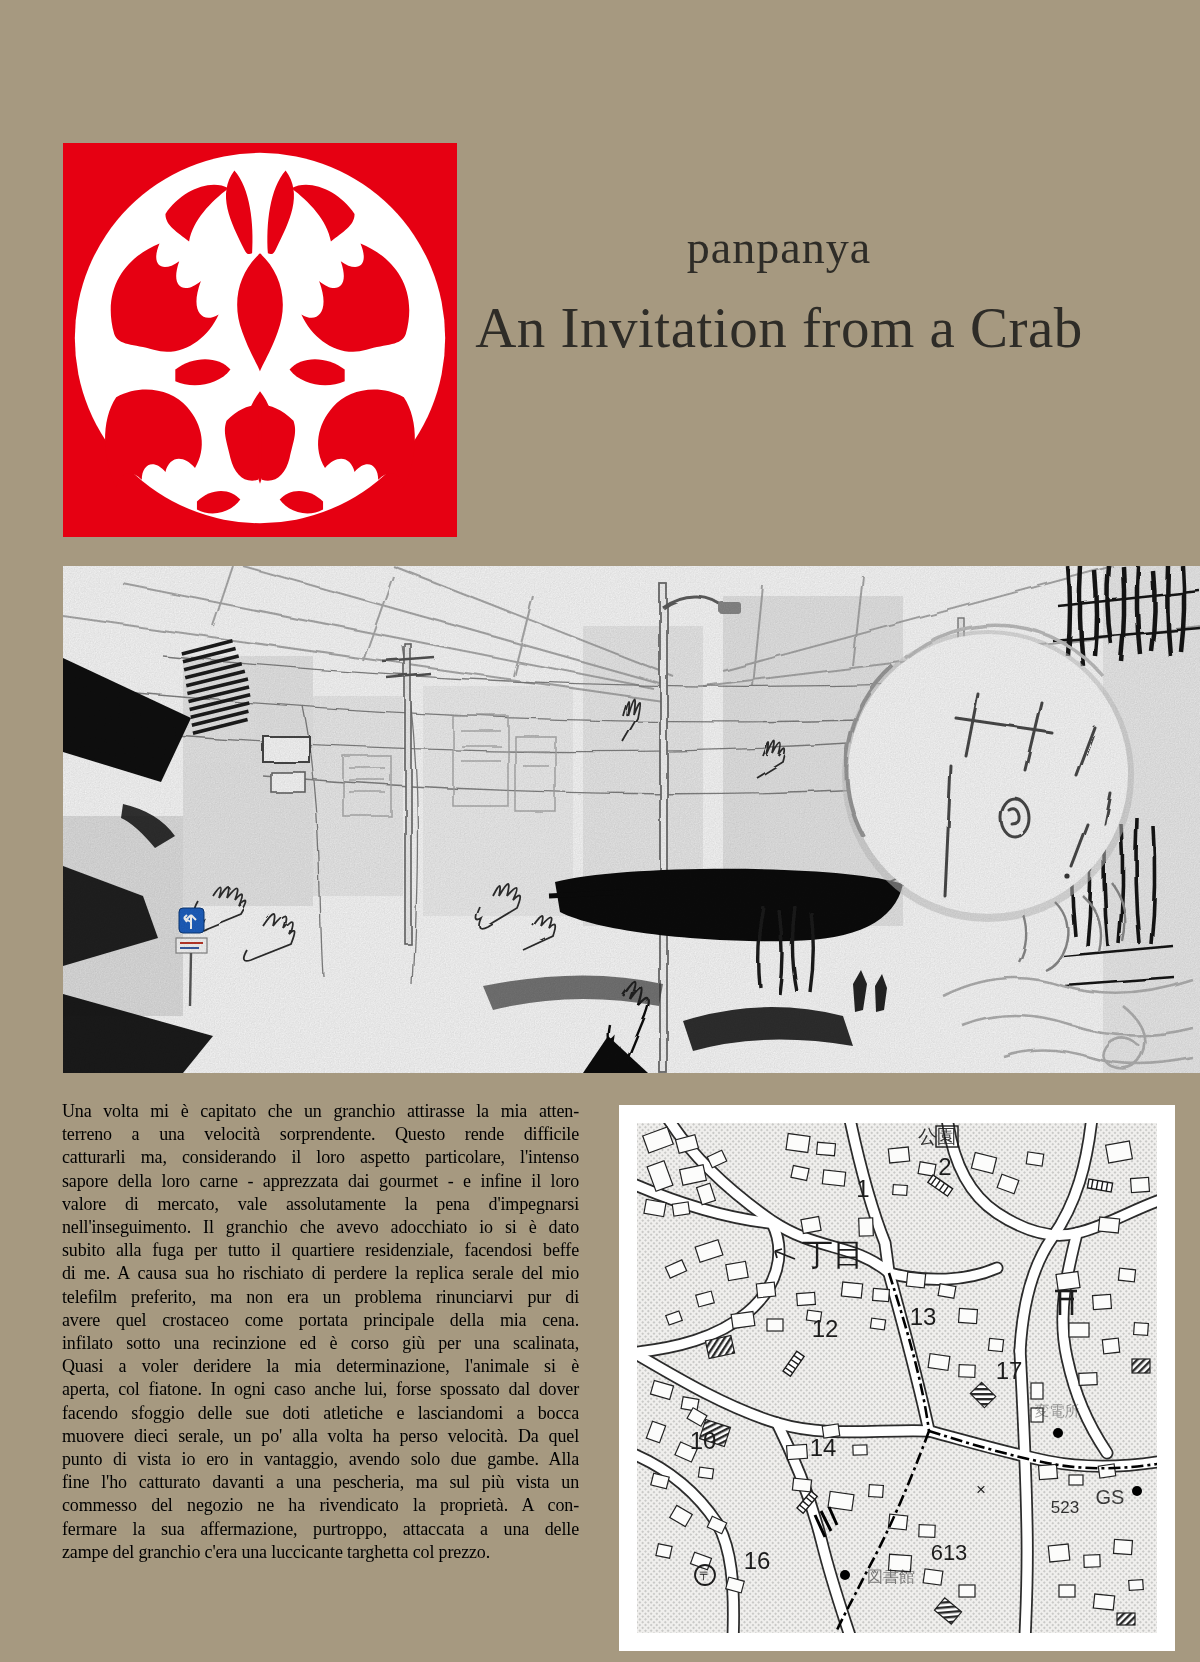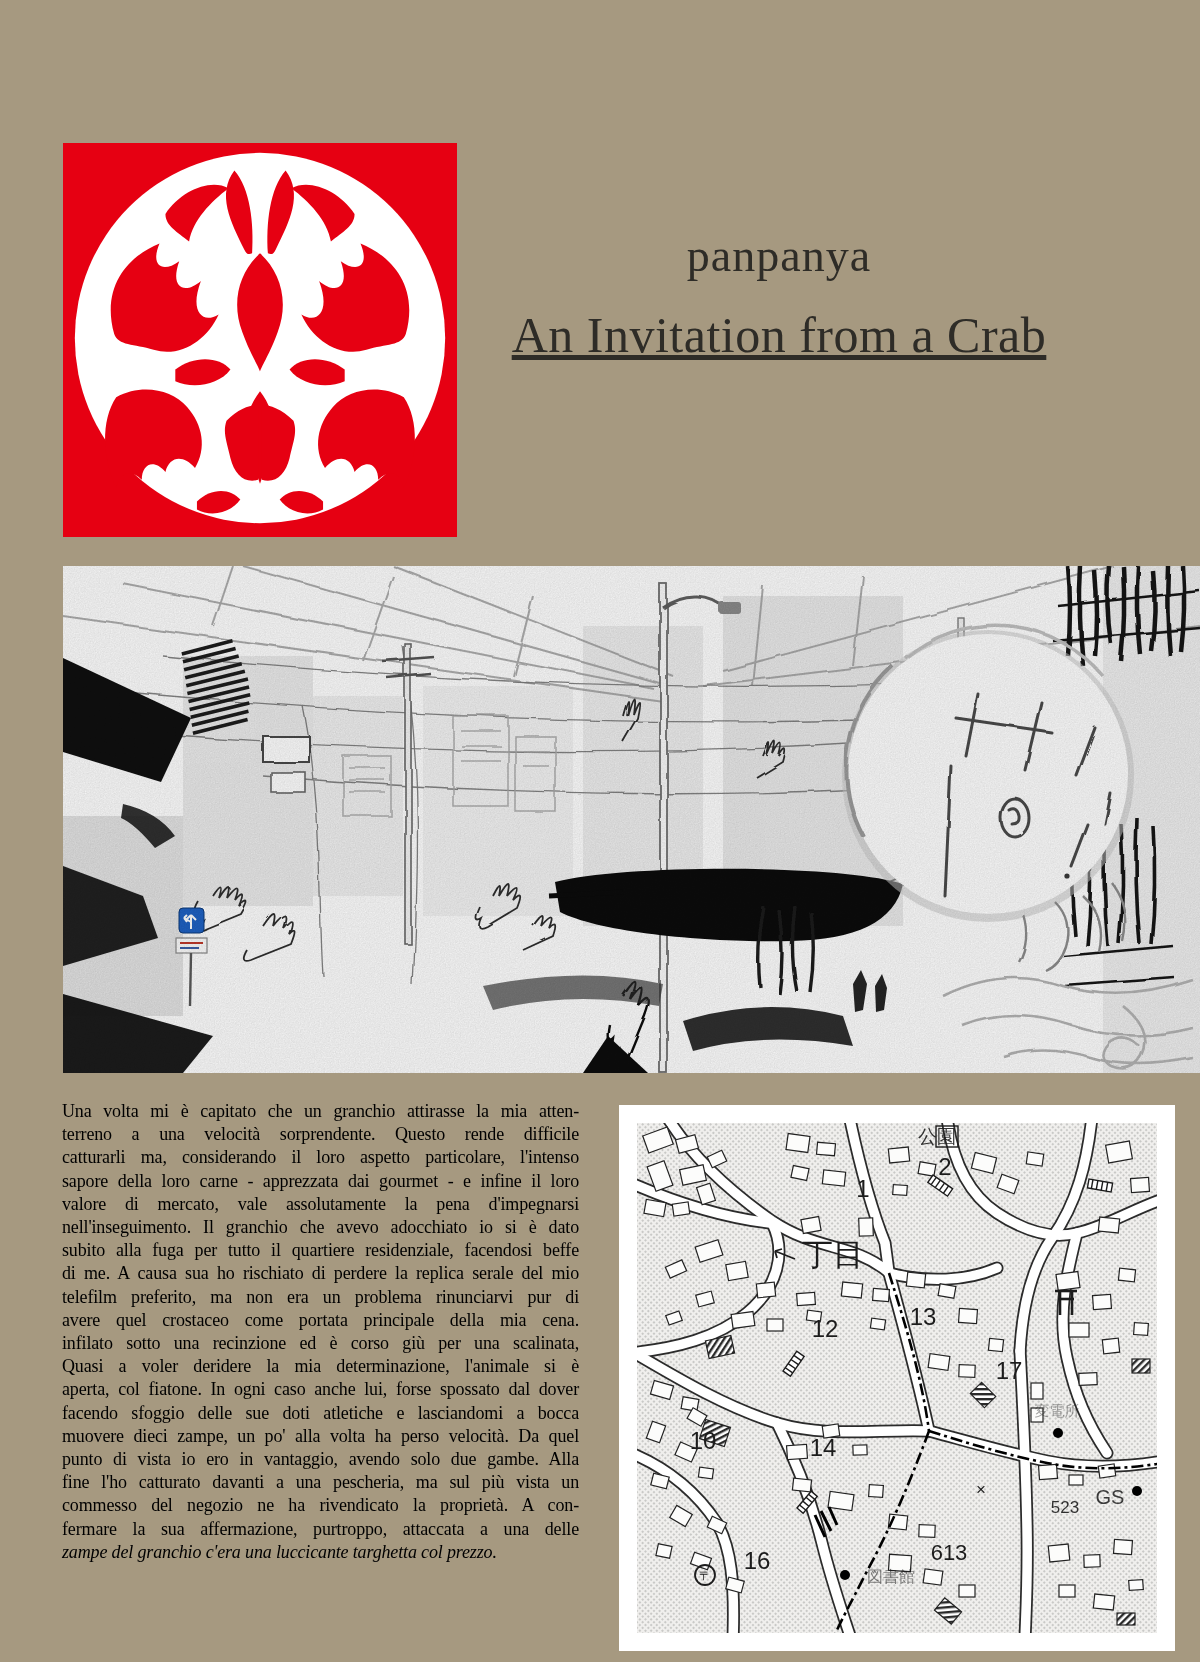--- a/index.html
+++ b/index.html
@@ -4,33 +4,33 @@
 <style>
   html,body{margin:0;padding:0;}
   body{background:#8e8270;font-family:"Liberation Serif",serif;}
   #page{position:relative;width:1200px;height:1662px;background:#a69980;overflow:hidden;margin:0 auto;}
 
   
   #logo{position:absolute;left:63px;top:140px;width:394px;height:400px;}
   #logo svg{display:block;width:100%;height:100%;}
 
   
-  #title-block{position:absolute;left:420px;top:222px;width:718px;text-align:center;color:#2e2c27;margin-top:8px;}
+  #title-block{position:absolute;left:420px;top:222px;width:718px;text-align:center;color:#2e2c27;}
   #author{font-size:46px;line-height:52px;letter-spacing:1px;}
-  #book-title{font-size:50px;line-height:63px;margin-top:22px;letter-spacing:0.5px;text-decoration:underline;}
+  #book-title{font-size:57px;line-height:63px;margin-top:22px;letter-spacing:0.5px;}
 
   
   #illustration{position:absolute;left:63px;top:566px;width:1137px;height:507px;background:#ffffff;}
   #illustration svg{display:block;width:100%;height:100%;}
 
   
   #synopsis{position:absolute;left:62px;top:1100px;width:517px;color:#000000;
             font-size:18px;line-height:23.2px;}
   .syn-line{text-align:justify;text-align-last:justify;letter-spacing:-0.15px;white-space:nowrap;}
-  .syn-line.last{text-align-last:left;font-style:italic;}
+  .syn-line.last{text-align-last:left;}
 
   
   #map-frame{position:absolute;left:619px;top:1105px;width:520px;height:510px;background:#ffffff;padding:18px;}
   #map-frame svg{display:block;width:520px;height:510px;}
   .map-label{font-family:"Liberation Sans",sans-serif;fill:#1c1c1c;}
 </style>
 </head>
 <body>
 
 <div id="page">
@@ -238,21 +238,21 @@
       <div class="syn-line">valore di mercato, vale assolutamente la pena d'impegnarsi</div>
       <div class="syn-line">nell'inseguimento. Il granchio che avevo adocchiato io si è dato</div>
       <div class="syn-line">subito alla fuga per tutto il quartiere residenziale, facendosi beffe</div>
       <div class="syn-line">di me. A causa sua ho rischiato di perdere la replica serale del mio</div>
       <div class="syn-line">telefilm preferito, ma non era un problema rinunciarvi pur di</div>
       <div class="syn-line">avere quel crostaceo come portata principale della mia cena.</div>
       <div class="syn-line">infilato sotto una recinzione ed è corso giù per una scalinata,</div>
       <div class="syn-line">Quasi a voler deridere la mia determinazione, l'animale si è</div>
       <div class="syn-line">aperta, col fiatone. In ogni caso anche lui, forse spossato dal dover</div>
       <div class="syn-line">facendo sfoggio delle sue doti atletiche e lasciandomi a bocca</div>
-      <div class="syn-line">muovere dieci zampe, un po' alla volta ha perso velocità. Da quel</div>
+      <div class="syn-line">muovere dieci serale, un po' alla volta ha perso velocità. Da quel</div>
       <div class="syn-line">punto di vista io ero in vantaggio, avendo solo due gambe. Alla</div>
       <div class="syn-line">fine l'ho catturato davanti a una pescheria, ma sul più vista un</div>
       <div class="syn-line">commesso del negozio ne ha rivendicato la proprietà. A con-</div>
       <div class="syn-line">fermare la sua affermazione, purtroppo, attaccata a una delle</div>
       <div class="syn-line last">zampe del granchio c'era una luccicante targhetta col prezzo.</div>
     </div>
 
   <div id="map-frame">
     <svg id="map-svg" viewBox="0 0 520 510">
       <defs>

